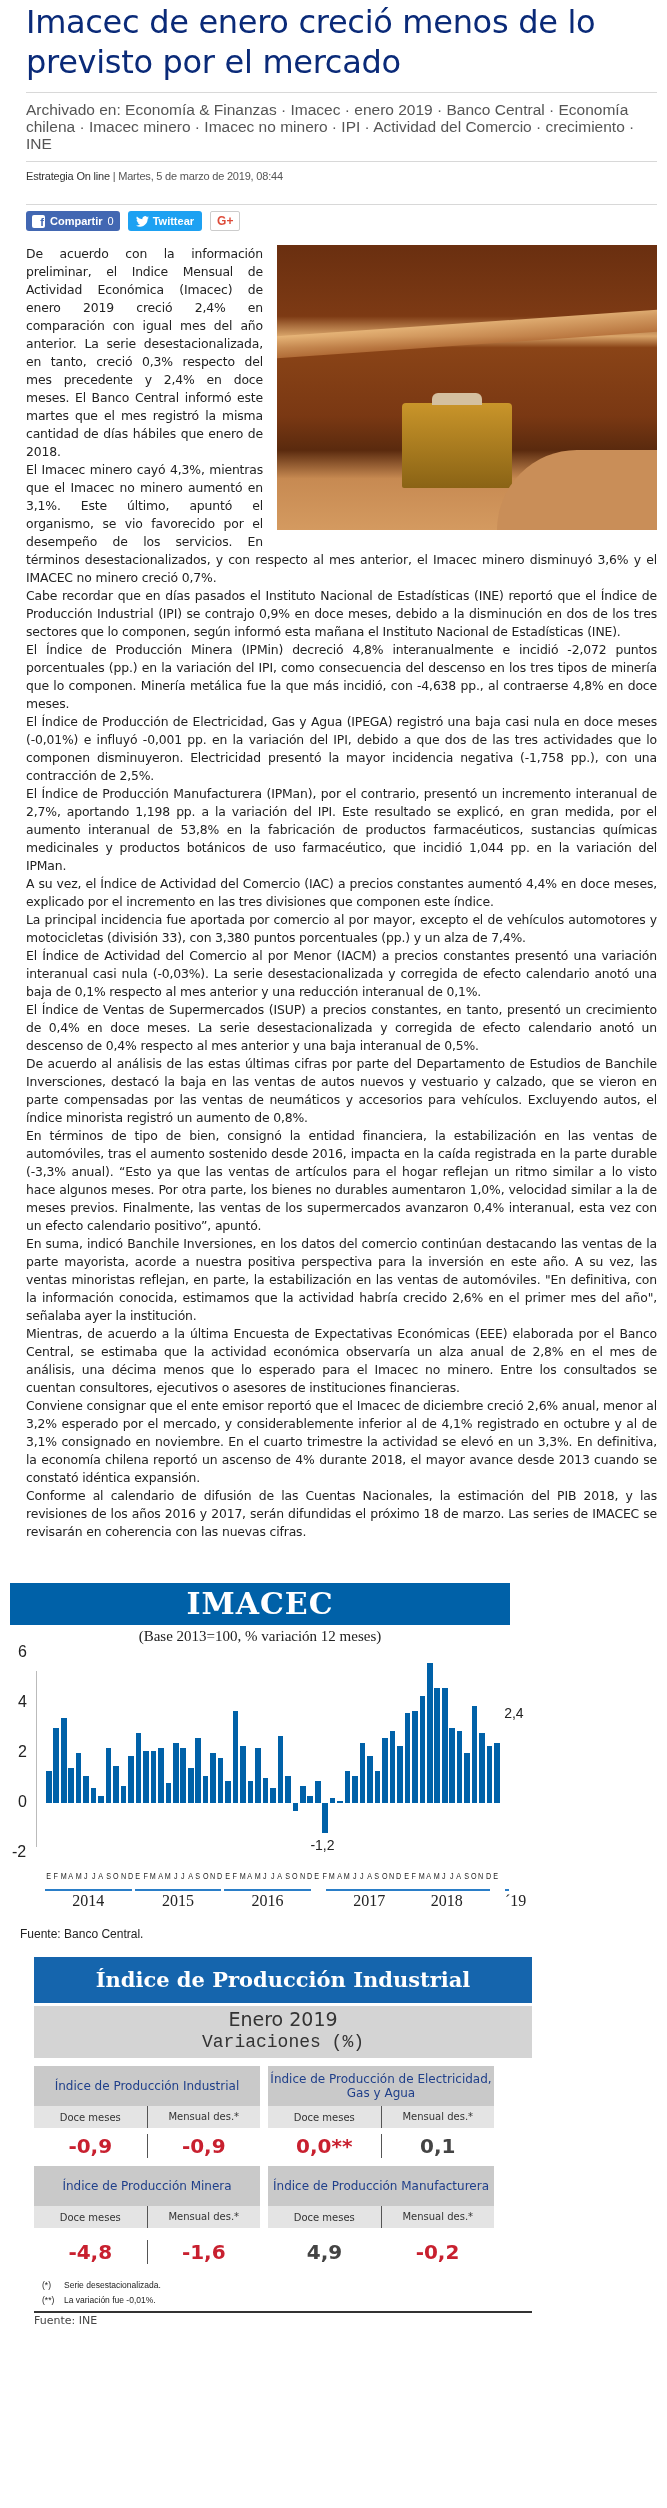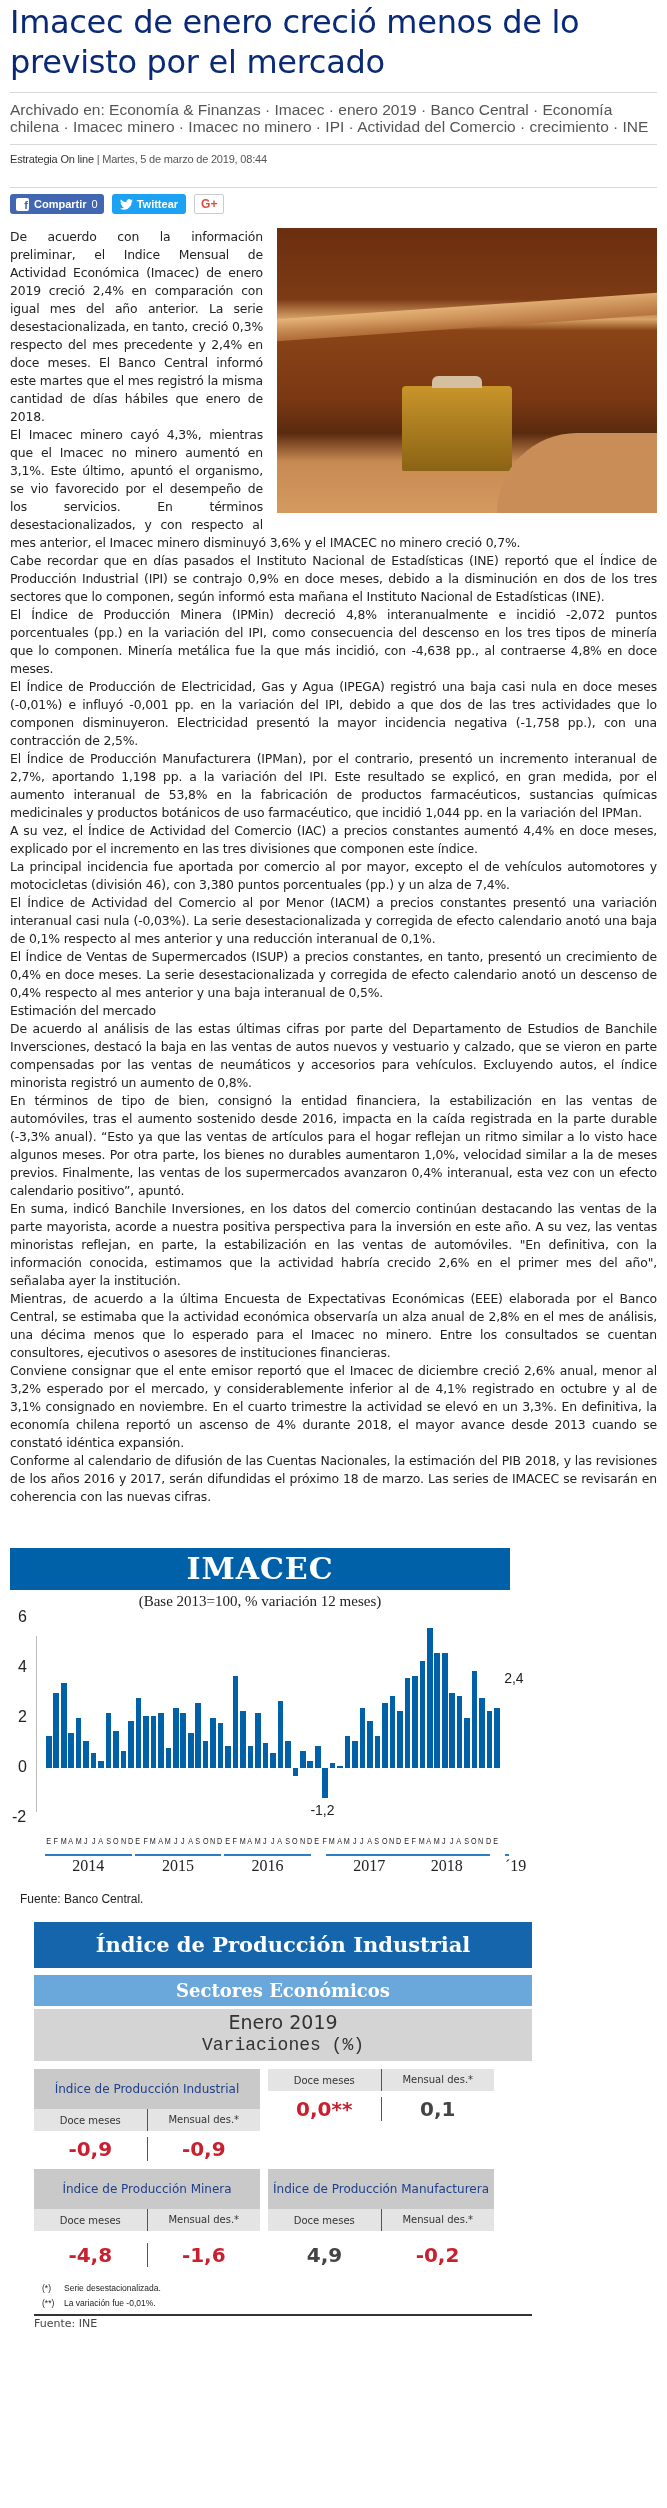--- a/index.html
+++ b/index.html
@@ -1,17 +1,17 @@
 <!DOCTYPE html>
 <html><head>
 <meta charset="utf-8">
 <style>
   * { box-sizing: border-box; margin: 0; padding: 0; }
   body { width: 667px; background: #ffffff; font-family: "DejaVu Sans", sans-serif; color: #222; }
-  .wrap { padding: 0 10px; }
+  .wrap { padding: 0 10px; margin-left: 16px; }
   h1.title { font-family: "DejaVu Sans", sans-serif; font-weight: normal; color: #0a2a78; font-size: 32px; line-height: 40px; padding-top: 2px; padding-bottom: 10px; letter-spacing: -0.3px; }
   .hr { border-top: 1px solid #d8d8d8; }
   .archived { font-family: "Liberation Sans", sans-serif; font-size: 15.5px; color: #555; line-height: 17px; padding: 8px 0 9px 0; }
   .archived a { color: #555; text-decoration: none; }
   .byline { font-family: "Liberation Sans", sans-serif; font-size: 11px; color: #555; padding: 8px 0 22px 0; letter-spacing: -0.2px; }
   .byline .src { color: #333; }
   .social { display: flex; gap: 8px; padding: 6px 0 10px 0; align-items: center; }
   .btn-fb { background: #4267b2; color: #fff; font-family: "Liberation Sans", sans-serif; font-size: 11px; font-weight: bold; height: 20px; padding: 0 6px; border-radius: 3px; display: flex; align-items: center; gap: 5px; }
   .btn-fb .cnt { font-weight: normal; }
   .fb-ico { width: 13px; height: 13px; background: #fff; color: #4267b2; font-weight: bold; font-size: 11px; line-height: 14px; text-align: right; padding-right: 1px; border-radius: 2px; }
@@ -107,24 +107,23 @@
       <div class="truck"></div>
       <div class="mound"></div>
     </div>
     <p>De acuerdo con la información preliminar, el Indice Mensual de Actividad Económica (Imacec) de enero 2019 creció 2,4% en comparación con igual mes del año anterior. La serie desestacionalizada, en tanto, creció 0,3% respecto del mes precedente y 2,4% en doce meses. El Banco Central informó este martes que el mes registró la misma cantidad de días hábiles que enero de 2018.</p>
     <p>El Imacec minero cayó 4,3%, mientras que el Imacec no minero aumentó en 3,1%. Este último, apuntó el organismo, se vio favorecido por el desempeño de los servicios. En términos desestacionalizados, y con respecto al mes anterior, el Imacec minero disminuyó 3,6% y el IMACEC no minero creció 0,7%.</p>
     <p>Cabe recordar que en días pasados el Instituto Nacional de Estadísticas (INE) reportó que el Índice de Producción Industrial (IPI) se contrajo 0,9% en doce meses, debido a la disminución en dos de los tres sectores que lo componen, según informó esta mañana el Instituto Nacional de Estadísticas (INE).</p>
     <p>El Índice de Producción Minera (IPMin) decreció 4,8% interanualmente e incidió -2,072 puntos porcentuales (pp.) en la variación del IPI, como consecuencia del descenso en los tres tipos de minería que lo componen. Minería metálica fue la que más incidió, con -4,638 pp., al contraerse 4,8% en doce meses.</p>
     <p>El Índice de Producción de Electricidad, Gas y Agua (IPEGA) registró una baja casi nula en doce meses (-0,01%) e influyó -0,001 pp. en la variación del IPI, debido a que dos de las tres actividades que lo componen disminuyeron. Electricidad presentó la mayor incidencia negativa (-1,758 pp.), con una contracción de 2,5%.</p>
     <p>El Índice de Producción Manufacturera (IPMan), por el contrario, presentó un incremento interanual de 2,7%, aportando 1,198 pp. a la variación del IPI. Este resultado se explicó, en gran medida, por el aumento interanual de 53,8% en la fabricación de productos farmacéuticos, sustancias químicas medicinales y productos botánicos de uso farmacéutico, que incidió 1,044 pp. en la variación del IPMan.</p>
     <p>A su vez, el Índice de Actividad del Comercio (IAC) a precios constantes aumentó 4,4% en doce meses, explicado por el incremento en las tres divisiones que componen este índice.</p>
-    <p>La principal incidencia fue aportada por comercio al por mayor, excepto el de vehículos automotores y motocicletas (división 46), con 3,380 puntos porcentuales (pp.) y un alza de 7,4%.</p>
+    <p>La principal incidencia fue aportada por comercio al por mayor, excepto el de vehículos automotores y motocicletas (división 33), con 3,380 puntos porcentuales (pp.) y un alza de 7,4%.</p>
     <p>El Índice de Actividad del Comercio al por Menor (IACM) a precios constantes presentó una variación interanual casi nula (-0,03%). La serie desestacionalizada y corregida de efecto calendario anotó una baja de 0,1% respecto al mes anterior y una reducción interanual de 0,1%.</p>
     <p>El Índice de Ventas de Supermercados (ISUP) a precios constantes, en tanto, presentó un crecimiento de 0,4% en doce meses. La serie desestacionalizada y corregida de efecto calendario anotó un descenso de 0,4% respecto al mes anterior y una baja interanual de 0,5%.</p>
-    <p class="section-h">Estimación del mercado</p>
     <p>De acuerdo al análisis de las estas últimas cifras por parte del Departamento de Estudios de Banchile Inversciones, destacó la baja en las ventas de autos nuevos y vestuario y calzado, que se vieron en parte compensadas por las ventas de neumáticos y accesorios para vehículos. Excluyendo autos, el índice minorista registró un aumento de 0,8%.</p>
     <p>En términos de tipo de bien, consignó la entidad financiera, la estabilización en las ventas de automóviles, tras el aumento sostenido desde 2016, impacta en la caída registrada en la parte durable (-3,3% anual). “Esto ya que las ventas de artículos para el hogar reflejan un ritmo similar a lo visto hace algunos meses. Por otra parte, los bienes no durables aumentaron 1,0%, velocidad similar a la de meses previos. Finalmente, las ventas de los supermercados avanzaron 0,4% interanual, esta vez con un efecto calendario positivo”, apuntó.</p>
     <p>En suma, indicó Banchile Inversiones, en los datos del comercio continúan destacando las ventas de la parte mayorista, acorde a nuestra positiva perspectiva para la inversión en este año. A su vez, las ventas minoristas reflejan, en parte, la estabilización en las ventas de automóviles. "En definitiva, con la información conocida, estimamos que la actividad habría crecido 2,6% en el primer mes del año", señalaba ayer la institución.</p>
     <p>Mientras, de acuerdo a la última Encuesta de Expectativas Económicas (EEE) elaborada por el Banco Central, se estimaba que la actividad económica observaría un alza anual de 2,8% en el mes de análisis, una décima menos que lo esperado para el Imacec no minero. Entre los consultados se cuentan consultores, ejecutivos o asesores de instituciones financieras.</p>
     <p>Conviene consignar que el ente emisor reportó que el Imacec de diciembre creció 2,6% anual, menor al 3,2% esperado por el mercado, y considerablemente inferior al de 4,1% registrado en octubre y al de 3,1% consignado en noviembre. En el cuarto trimestre la actividad se elevó en un 3,3%. En definitiva, la economía chilena reportó un ascenso de 4% durante 2018, el mayor avance desde 2013 cuando se constató idéntica expansión.</p>
     <p>Conforme al calendario de difusión de las Cuentas Nacionales, la estimación del PIB 2018, y las revisiones de los años 2016 y 2017, serán difundidas el próximo 18 de marzo. Las series de IMACEC se revisarán en coherencia con las nuevas cifras.</p>
   </div>
 </div>
 
 <div class="imacec">
@@ -275,38 +274,38 @@
         <div class="yr" style="left: 358.56px; width: 86.64px;">2018</div>
         <div class="yr" style="left: 460px; width: 4.47px;">´19</div>
       </div>
   </div>
   <div class="src1" style="position:relative;left:10px;top:48px;">Fuente: Banco Central.</div>
   <div style="height:64px"></div>
 </div>
 
 <div class="ipi">
   <div class="h1">Índice de Producción Industrial</div>
-  <div class="h2">Sectores Económicos</div>
   <div class="h3">
     <div class="m">Enero 2019</div>
     <div class="v">Variaciones (%)</div>
   </div>
   <div class="grid2">
     <div class="card">
       <div class="ct">Índice de Producción Industrial</div>
       <div class="cols">
           <span>Doce meses</span>
           <span>Mensual des.*</span>
         </div>
       <div class="vals">
           <span class="neg">-0,9</span>
           <span class="neg">-0,9</span>
         </div>
     </div>
     <div class="card">
+      <div class="ct">Índice de Producción de Electricidad, Gas y Agua</div>
       <div class="cols">
           <span>Doce meses</span>
           <span>Mensual des.*</span>
         </div>
       <div class="vals">
           <span class="neg">0,0**</span>
           <span class="pos">0,1</span>
         </div>
     </div>
   </div>

